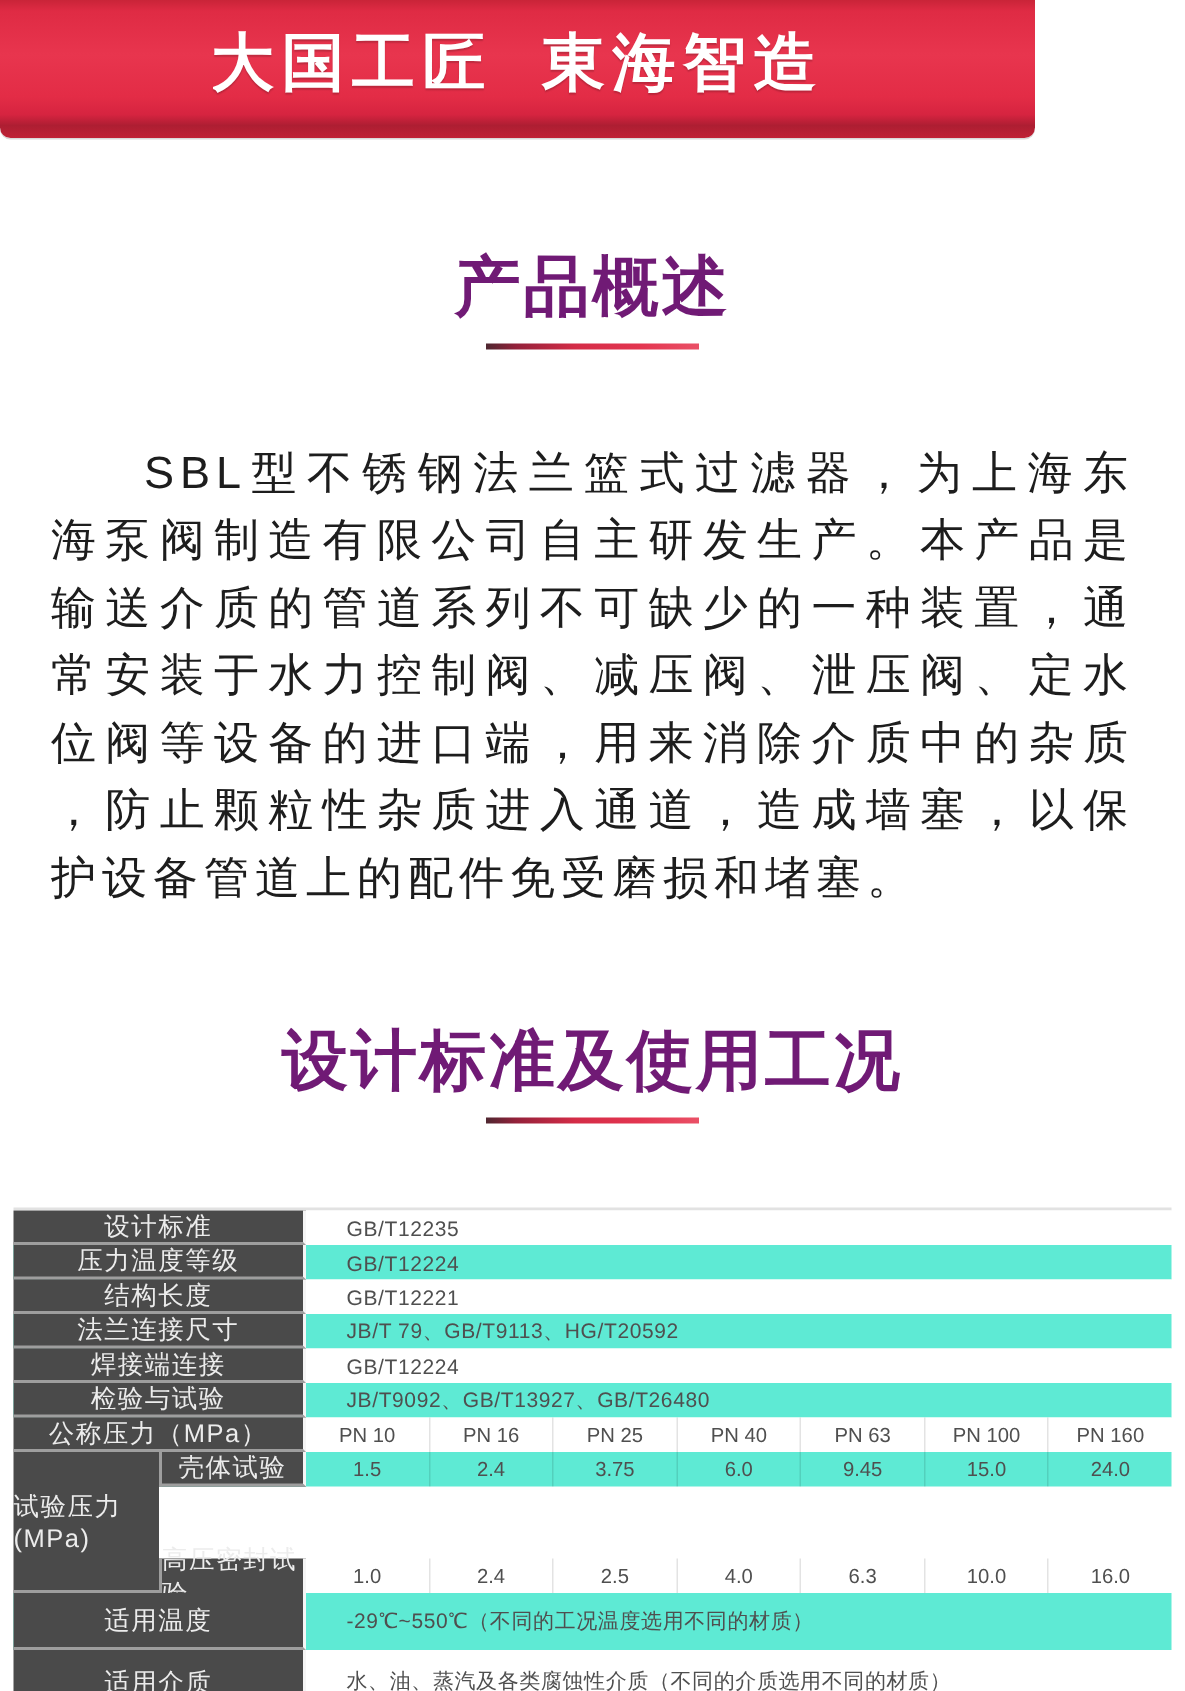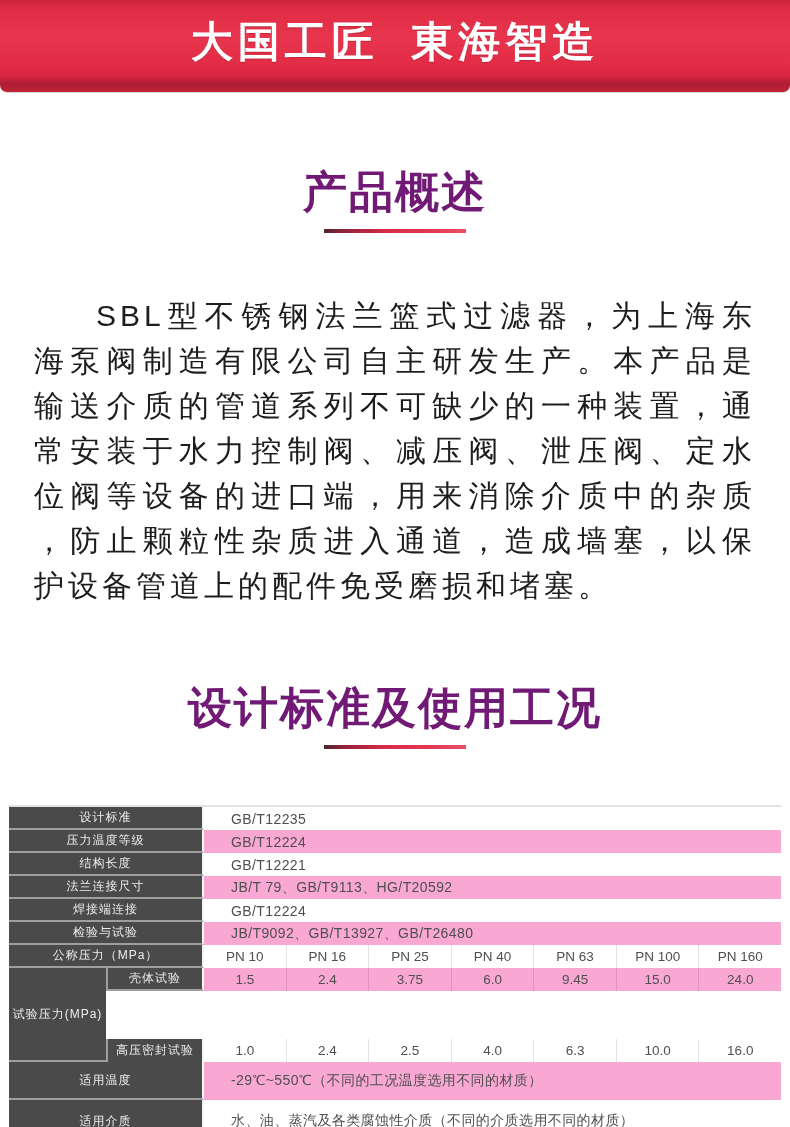--- a/index.html
+++ b/index.html
@@ -5,21 +5,21 @@
   * { margin:0; padding:0; box-sizing:border-box; }
   html,body { background:#ffffff; }
   body {
     width:790px; min-height:1127px; margin:0 auto;
     font-family:"Liberation Sans", sans-serif;
     -webkit-font-smoothing:antialiased;
   }
 
   
   .banner {
-    height:92px; width:790px;
+    height:92px; width:690px;
     background:linear-gradient(180deg,#c92438 0%,#df2b44 8%,#e8354e 40%,#e32c46 70%,#d62440 83%,#ad1e32 91%,#c02236 100%);
     border-radius:0 0 7px 7px;
     display:flex; align-items:center; justify-content:center;
     box-shadow:0 1px 0 rgba(0,0,0,0.15);
   }
   .banner-title {
     color:#ffffff; font-size:42px; font-weight:700;
     letter-spacing:5px; word-spacing:16px;
     padding-bottom:8px; text-shadow:0 1px 1px rgba(0,0,0,0.18);
   }
@@ -48,27 +48,27 @@
   
   .spec-table {
     width:772px; margin:56px 0 26px 9px;
     border-top:2px solid #e2e2e2; border-bottom:2px solid #9b9b9b;
     font-size:13px;
   }
   .trow { display:flex; height:23px; }
   .trow.tall1 { height:38px; }
   .trow.tall2 { height:42px; }
   .r-white { background:#ffffff; }
-  .r-gray  { background:#f9a8d4; }
+  .r-gray  { background:#5eead4; }
 
   .lcell {
     width:195px; min-width:195px;
     background:#4a4a4a; color:#ececec;
     display:flex; align-items:center; justify-content:center;
-    font-size:12px; letter-spacing:1px;
+    font-size:17px; letter-spacing:1px;
     border-bottom:2px solid #9e9e9e;
     border-right:2px solid #f5f5f5;
   }
   .spec-table > .trow:last-child > .lcell,
   .tp-block .tp-rows .trow:last-child .lcell { border-bottom:none; }
 
   .vcell {
     flex:1; display:flex; align-items:center;
     padding-left:27px; font-size:14px; color:#4f4f4f; letter-spacing:0.4px;
   }

